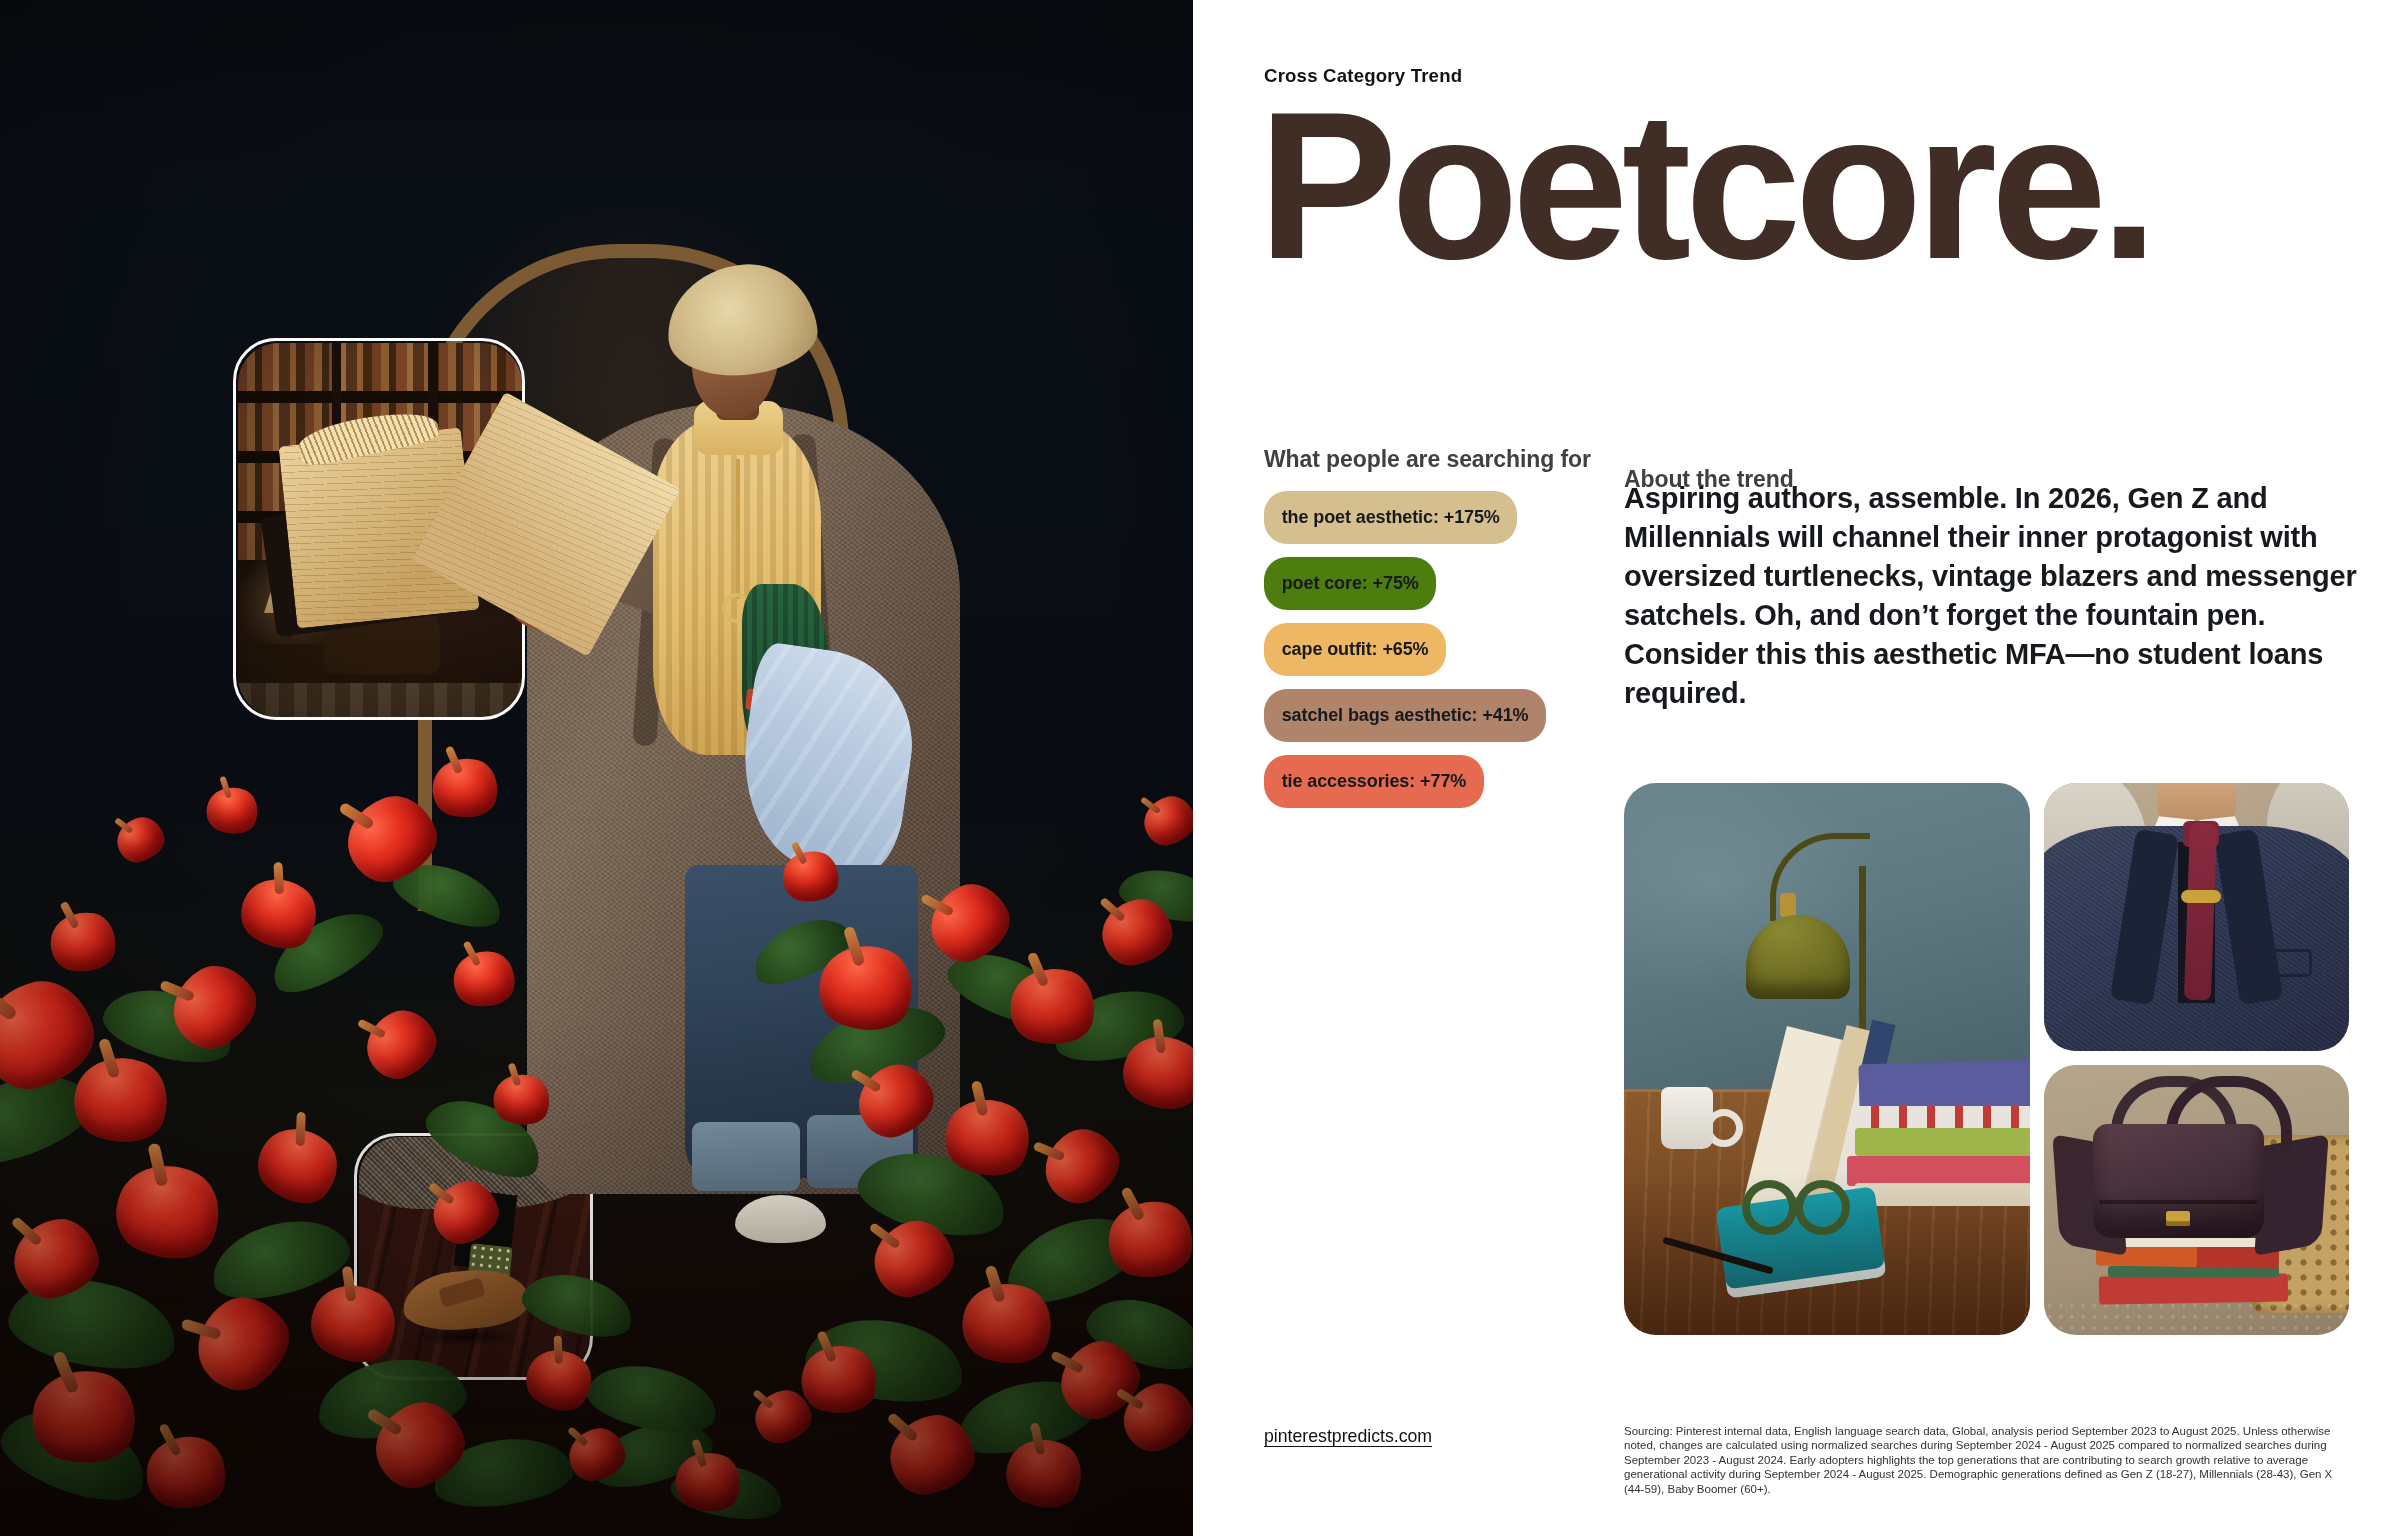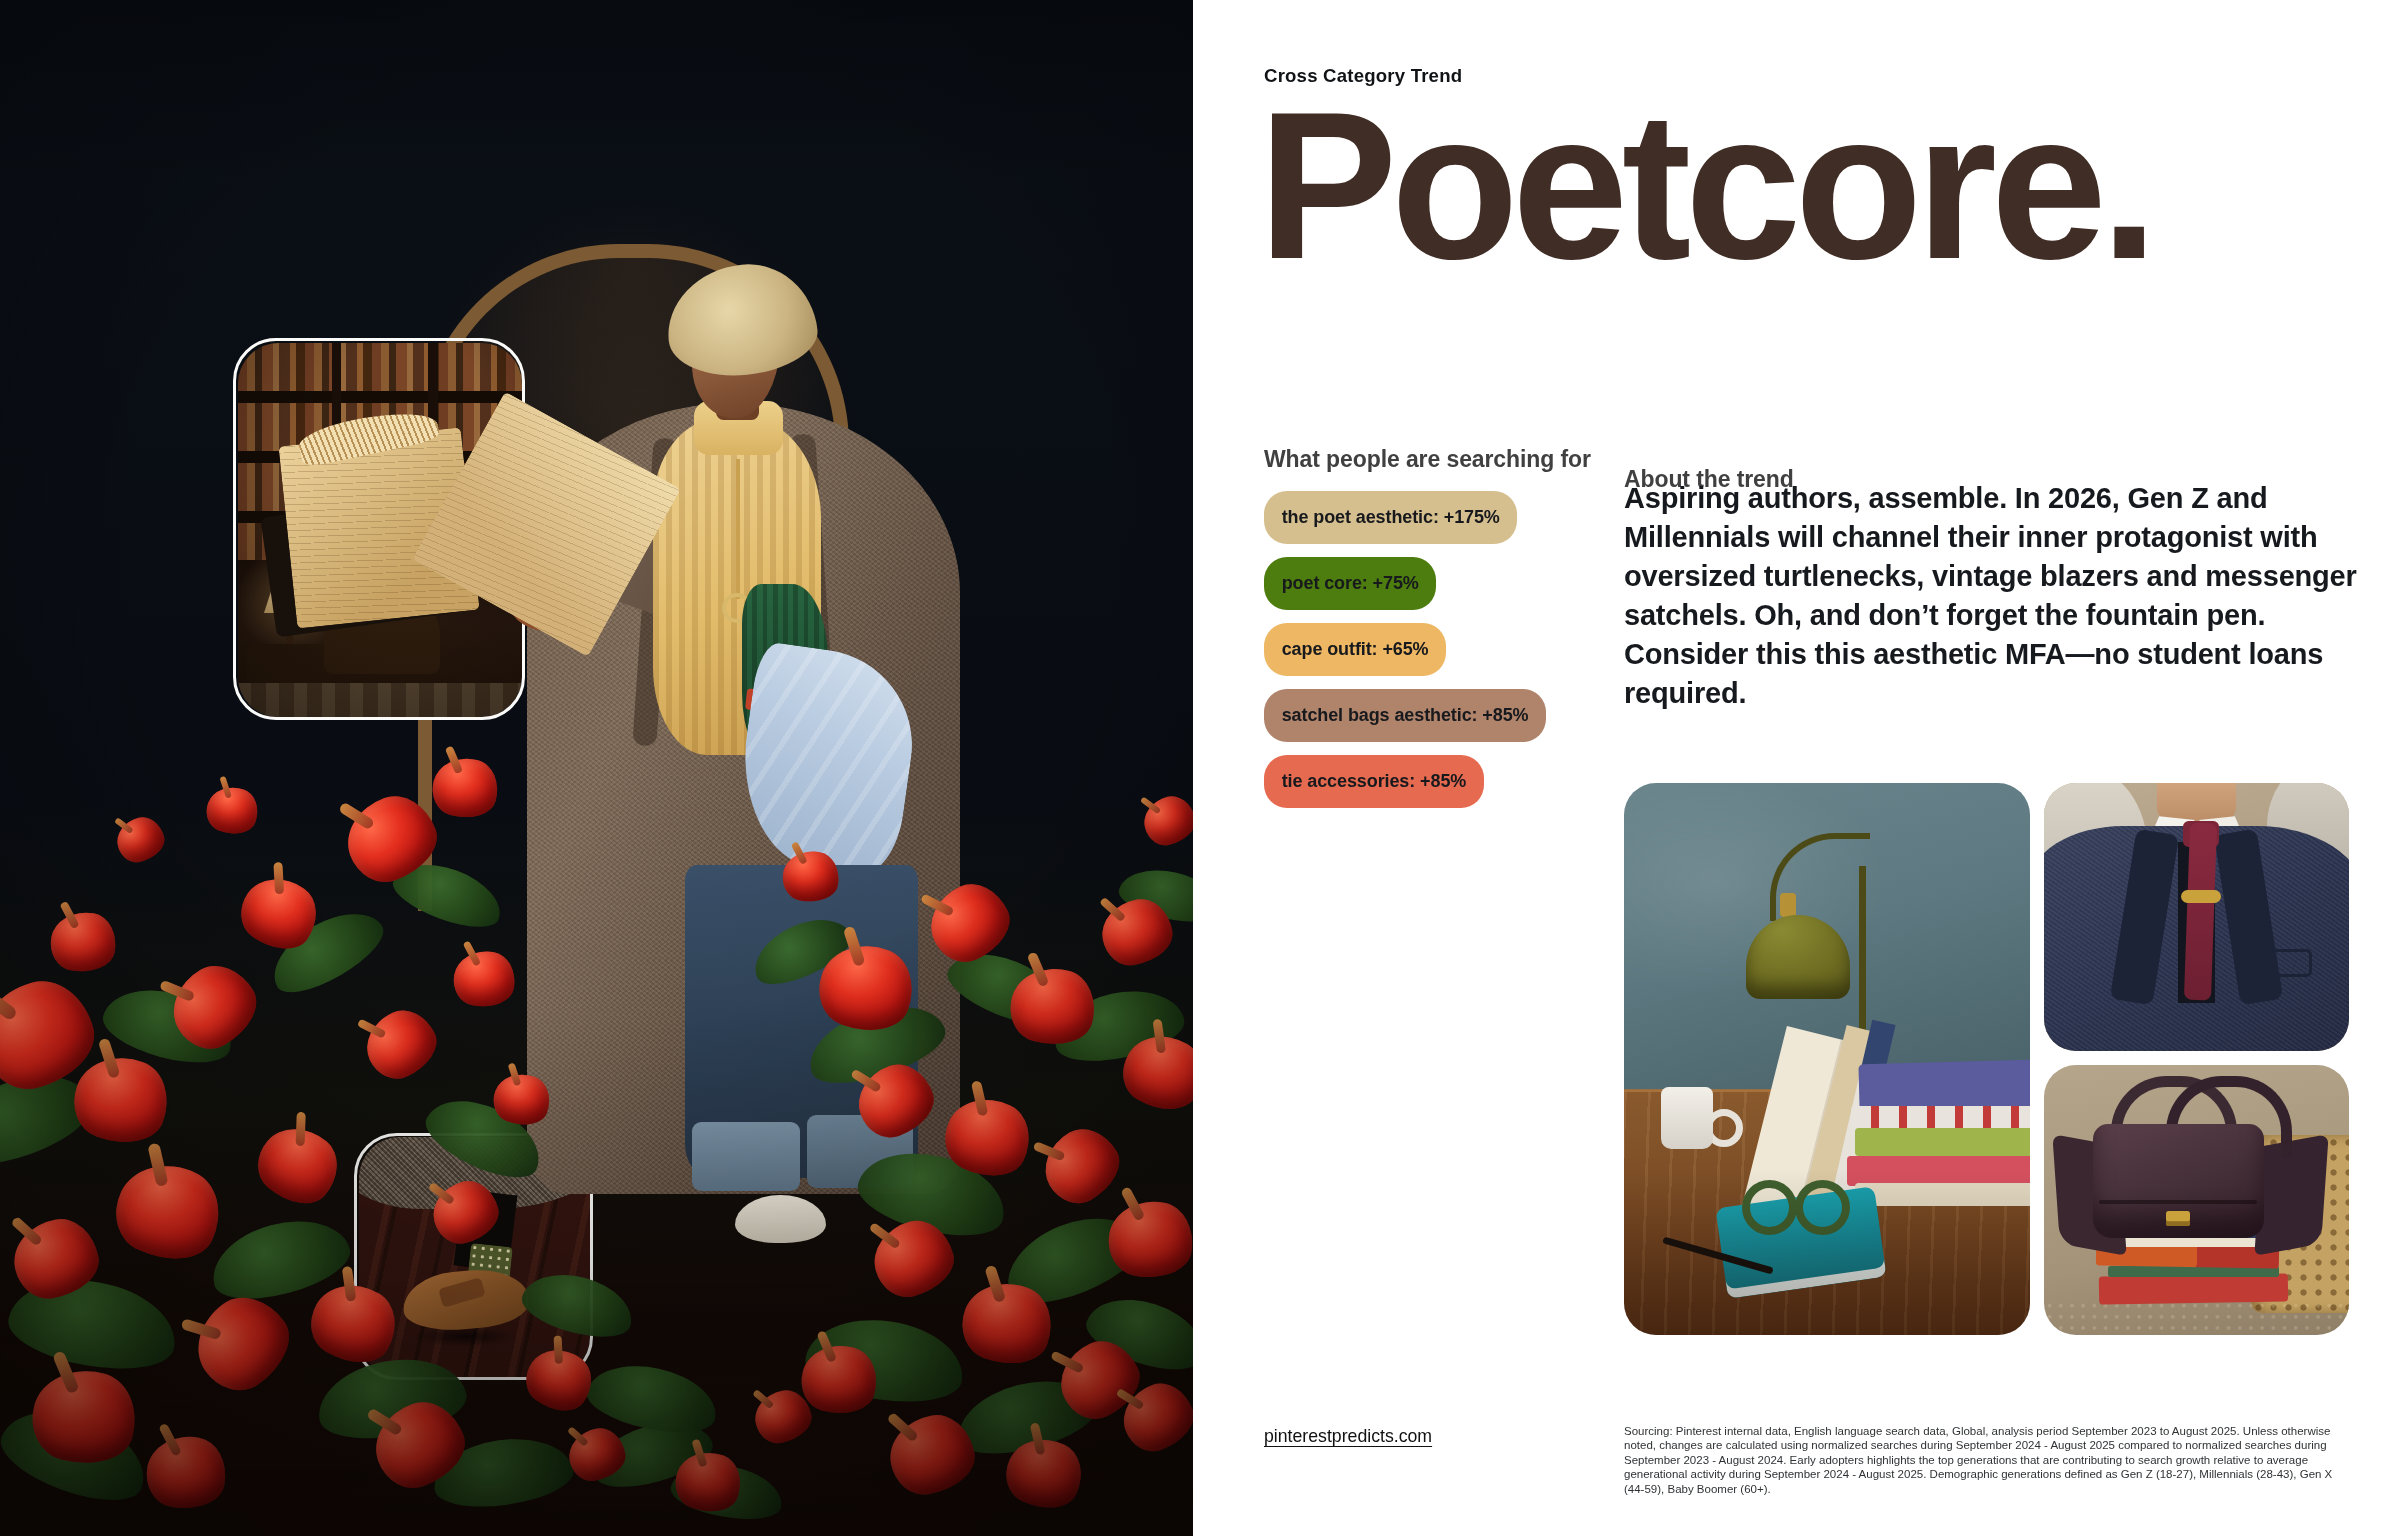--- a/index.html
+++ b/index.html
@@ -468,22 +468,22 @@
 
   <section class="panel">
     <div class="abs eyebrow">Cross Category Trend</div>
     <div class="abs title">Poetcore.</div>
 
     <div class="abs h2 h2a">What people are searching for</div>
     <div class="abs pills">
       <div class="pill" style="background: rgb(214, 191, 143);">the poet aesthetic: +175%</div>
       <div class="pill" style="background: #4d7c0f;">poet core: +75%</div>
       <div class="pill" style="background: rgb(238, 183, 99);">cape outfit: +65%</div>
-      <div class="pill" style="background: rgb(176, 131, 107);">satchel bags aesthetic: +85%</div>
-      <div class="pill" style="background: rgb(230, 106, 80);">tie accessories: +85%</div>
+      <div class="pill" style="background: rgb(176, 131, 107);">satchel bags aesthetic: +41%</div>
+      <div class="pill" style="background: rgb(230, 106, 80);">tie accessories: +77%</div>
     </div>
 
     <div class="abs h2 h2b">About the trend</div>
     <div class="abs bodytext">Aspiring authors, assemble. In 2026, Gen Z and Millennials will channel their inner protagonist with oversized turtlenecks, vintage blazers and messenger satchels. Oh, and don’t forget the fountain pen. Consider this this aesthetic MFA—no student loans required.</div>
 
     <div class="abs grid">
       <div class="gimg imgA">
         <div class="wall"></div>
           <div class="desk"></div>
         <div class="arc"></div>

